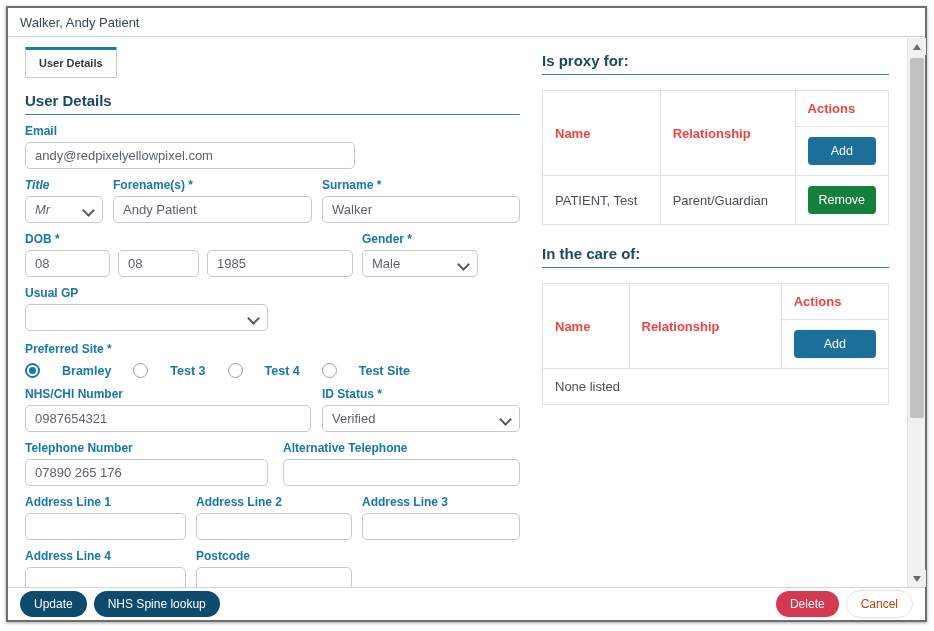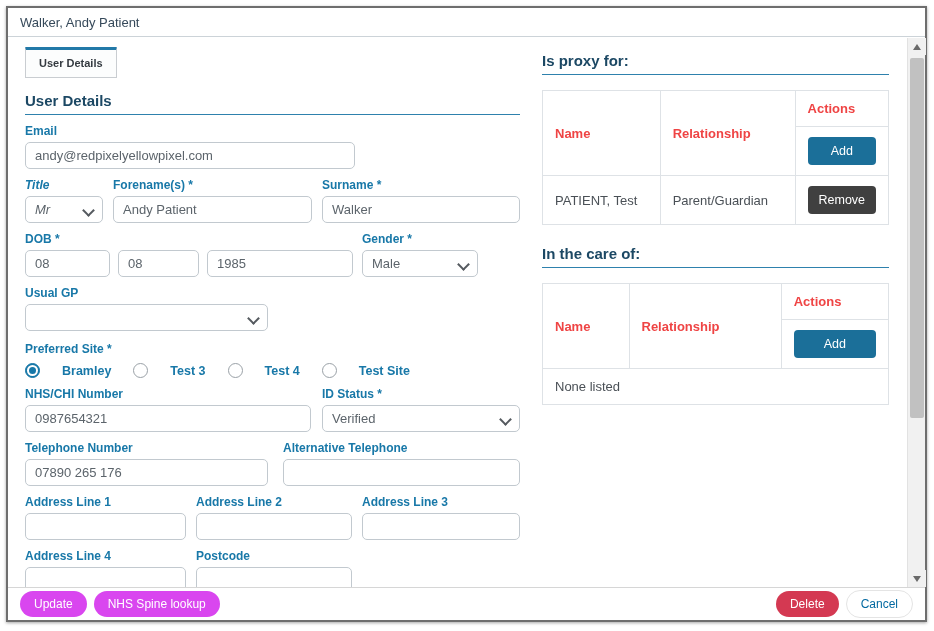--- a/index.html
+++ b/index.html
@@ -53,32 +53,32 @@
   
   .rtable { width:100%; border-collapse:collapse; margin-top:15px; font-size:13px; }
   .rtable th, .rtable td { border:1px solid #dee2e6; padding:10px 12px; text-align:left; vertical-align:middle; }
   .rtable th { font-weight:bold; color:#ef4444; }
   .rtable td { color:#4a5056; }
   .t1 .c-name{width:34%;} .t1 .c-rel{width:39%;} .t1 .c-act{width:27%;}
   .t2 .c-name{width:25%;} .t2 .c-rel{width:44%;} .t2 .c-act{width:31%;}
   .btn-add { display:block; width:100%; background:#1b6f99; border:none; color:#fff;
              font-size:12.5px; padding:7px 0; border-radius:4px; cursor:pointer;
              font-family:"Liberation Sans", sans-serif; }
-  .btn-remove { display:block; width:100%; background:#404040; border:none; color:#fff;
+  .btn-remove { display:block; width:100%; background:#15803d; border:none; color:#fff;
              font-size:12.5px; padding:7px 0; border-radius:4px; cursor:pointer;
              font-family:"Liberation Sans", sans-serif; }
 
   
   .footer { position:absolute; left:0; right:0; bottom:0; height:33px; background:#fff;
             border-top:1px solid #d6d6d6; display:flex; align-items:center; padding:0 12px; gap:7px; }
   .pill { border:none; border-radius:14px; padding:6px 14px; font-size:12px; color:#fff;
           cursor:pointer; font-family:"Liberation Sans", sans-serif; }
-  .pill.green { background:#d946ef; }
+  .pill.green { background:#0c4a6e; }
   .pill.red { background:#d43952; }
-  .pill.plain { background:#fff; color:#0369a1; border:1px solid #e4e4e4; }
+  .pill.plain { background:#fff; color:#c2410c; border:1px solid #e4e4e4; }
   .spacer { margin-left:auto; }
 
   
   .scrollbar { position:absolute; top:30px; right:0; bottom:33px; width:18px; background:#f1f1f1;
                border-left:1px solid #e2e2e2; }
   .sb-btn { position:absolute; left:0; width:18px; height:17px; background:#f1f1f1;
             display:flex; align-items:center; justify-content:center; cursor:pointer; }
   .sb-up { top:0; } .sb-down { bottom:0; }
   .tri-up { width:0; height:0; border-left:4px solid transparent; border-right:4px solid transparent;
             border-bottom:6px solid #6a6a6a; }

